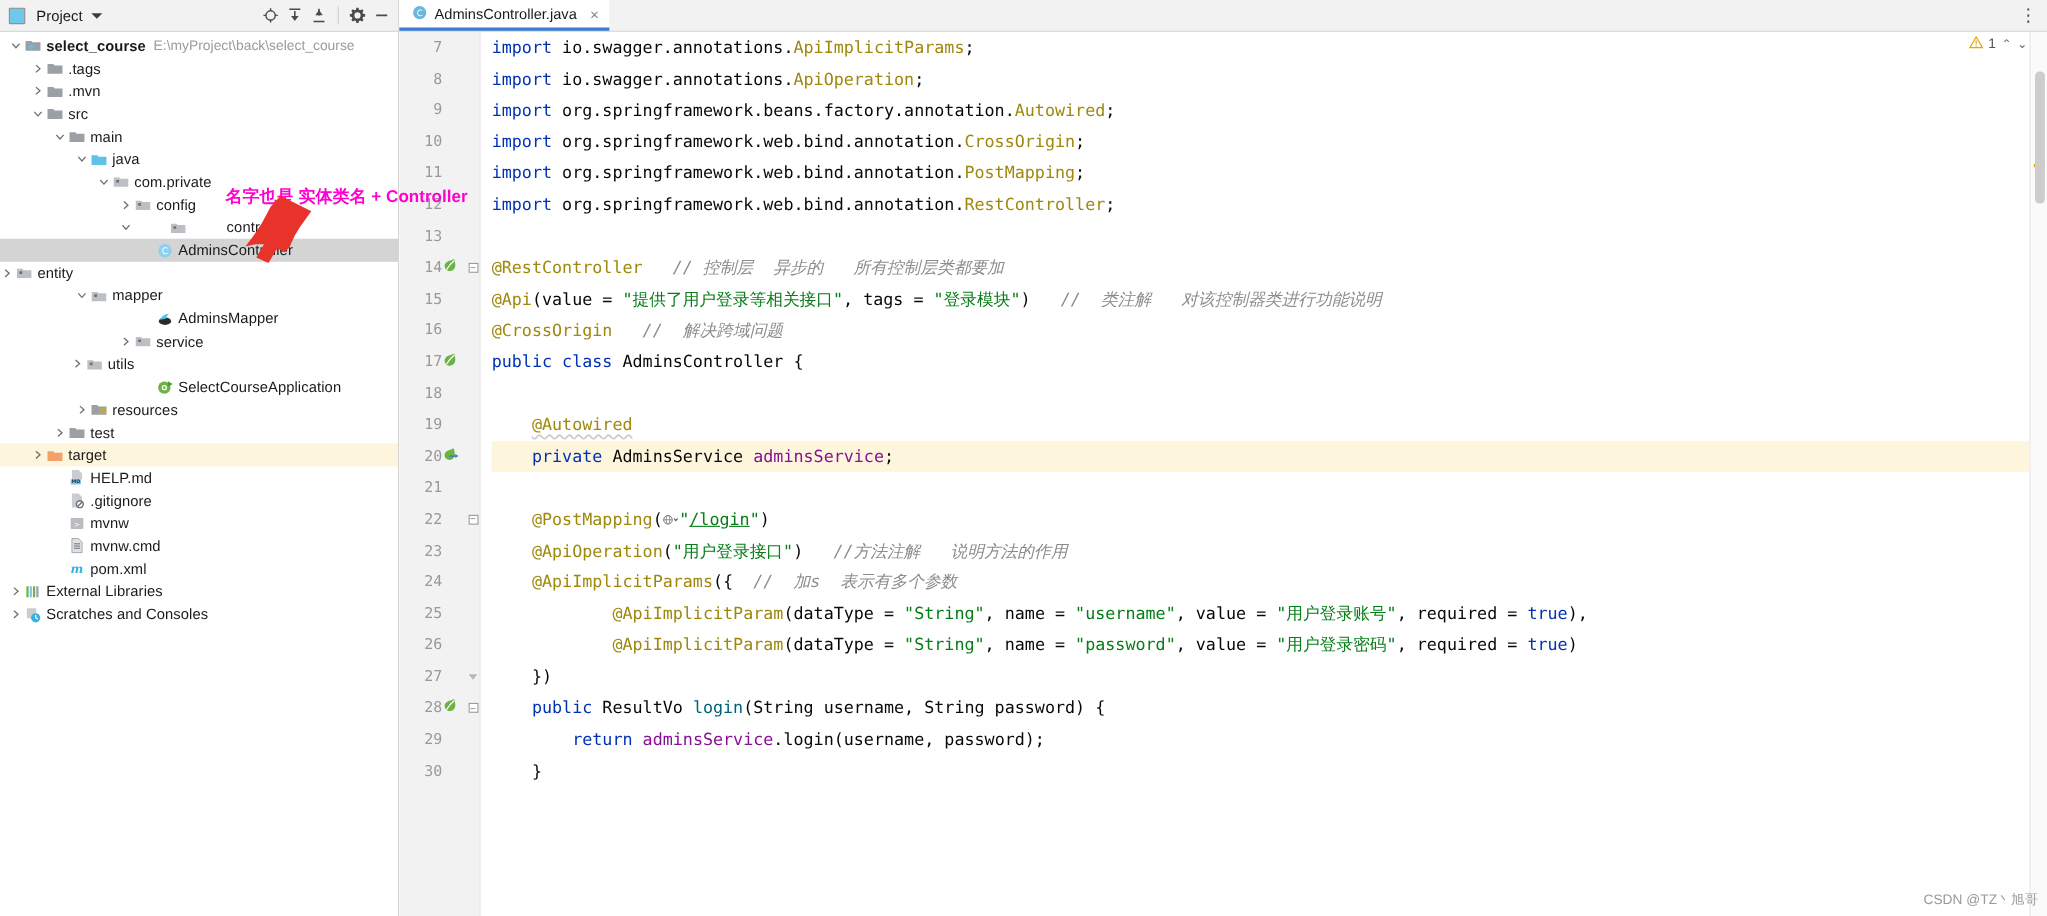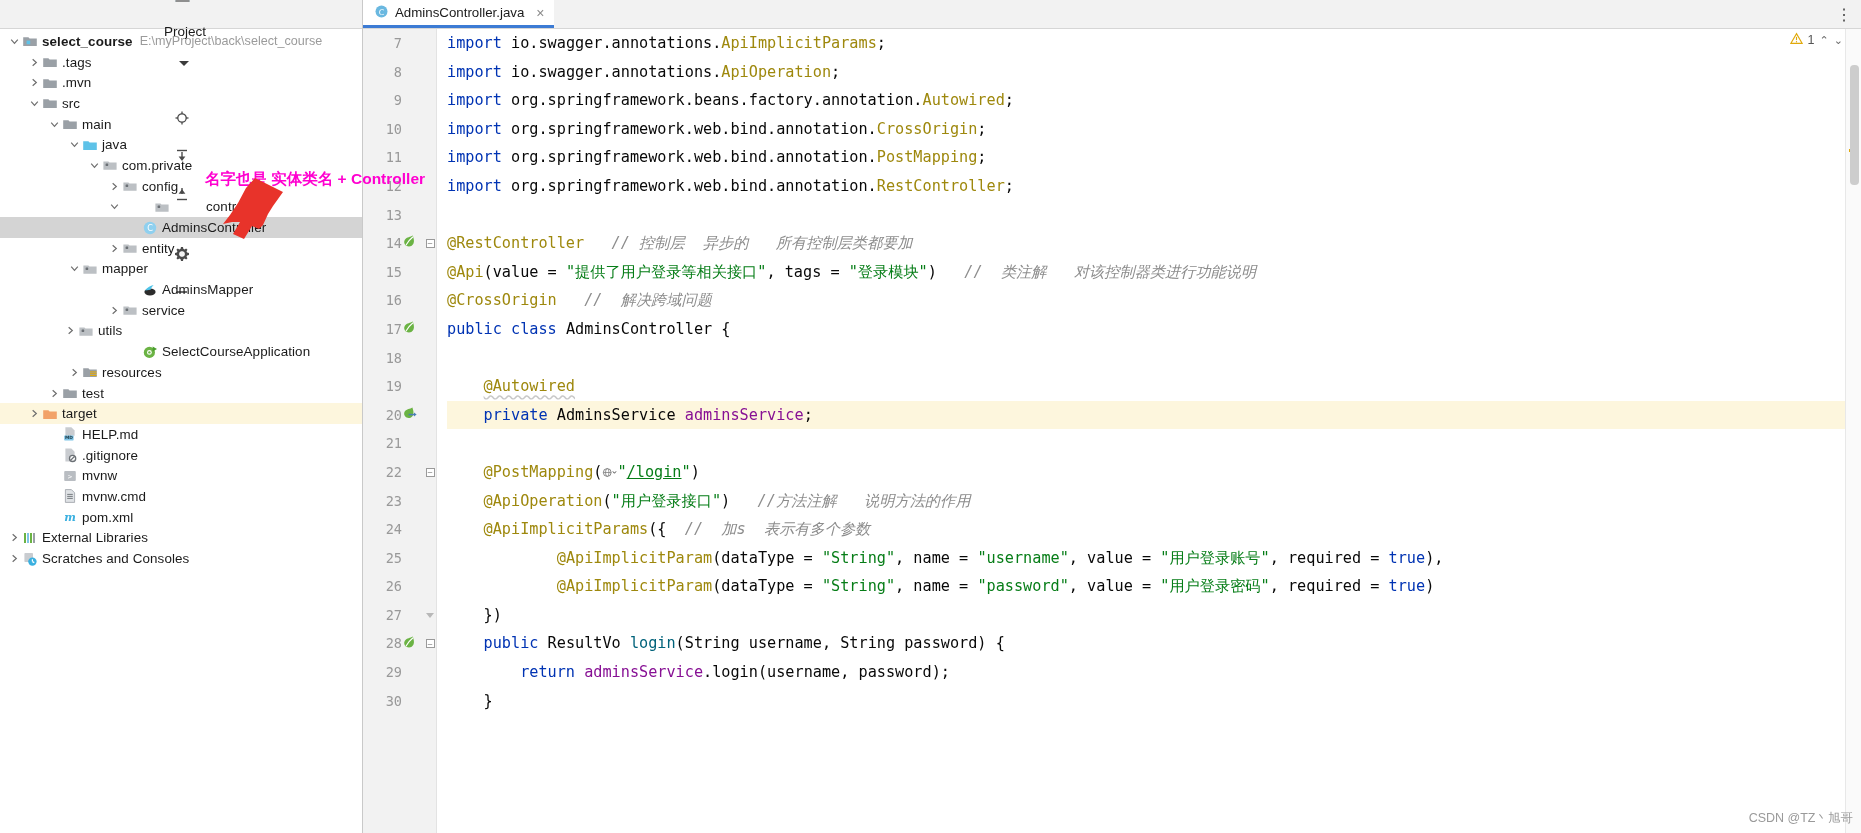--- a/index.html
+++ b/index.html
@@ -22,22 +22,21 @@
     border-right:1px solid #c9c9c9;
     display:flex; flex-direction:column;
     position:relative;
   }
   #project-toolbar {
     height:29px; min-height:29px;
     background:#f2f2f2;
     border-bottom:1px solid #d6d6d6;
     display:flex; align-items:center;
     padding:0 6px 0 8px;
-    gap:22px;
-    flex-direction:column;
+    gap:4px;
   }
   #project-toolbar .pt-title {
     font-size:13.5px; color:#1a1a1a; margin-left:6px;
   }
   .ptb-icon { width:18px; height:18px; display:flex; align-items:center; justify-content:center; color:#4a4a4a; }
   .ptb-spacer { flex:1; }
   .caret-down {
     width:0;height:0;border-left:5px solid transparent;border-right:5px solid transparent;
     border-top:5px solid #3c3c3c; margin-left:4px;
   }
@@ -337,21 +336,21 @@
         <div class="row selected" style="padding-left: 128px;">
           <span class="arrow"></span>
           <span class="ic">
             <svg width="16" height="16" viewBox="0 0 16 16">
               <circle cx="8" cy="8" r="6.2" fill="#8fd0ef"></circle>
               <text x="8" y="11.1" font-size="8.2" text-anchor="middle" fill="#ffffff" font-family="DejaVu Sans, sans-serif">C</text>
             </svg>
           </span>
           <span class="lbl">AdminsController</span>
         </div>
-        <div class="row" style="padding-left: 108px;">
+        <div class="row" style="">
           <span class="arrow">
             <svg width="11" height="11" viewBox="0 0 12 12">
               <polyline points="4,2.4 8,6 4,9.6" fill="none" stroke="#6e6e6e" stroke-width="1.3"></polyline>
             </svg>
           </span>
           <span class="ic">
             <svg width="16" height="16" viewBox="0 0 16 16">
               <path d="M1.4 4.4h5l1.1 1.2h7.1v7.2H1.4z" fill="#bcc0c4"></path>
               <rect x="3.6" y="6.6" width="2.6" height="2.4" rx="0.4" fill="#6b7075"></rect>
             </svg>

